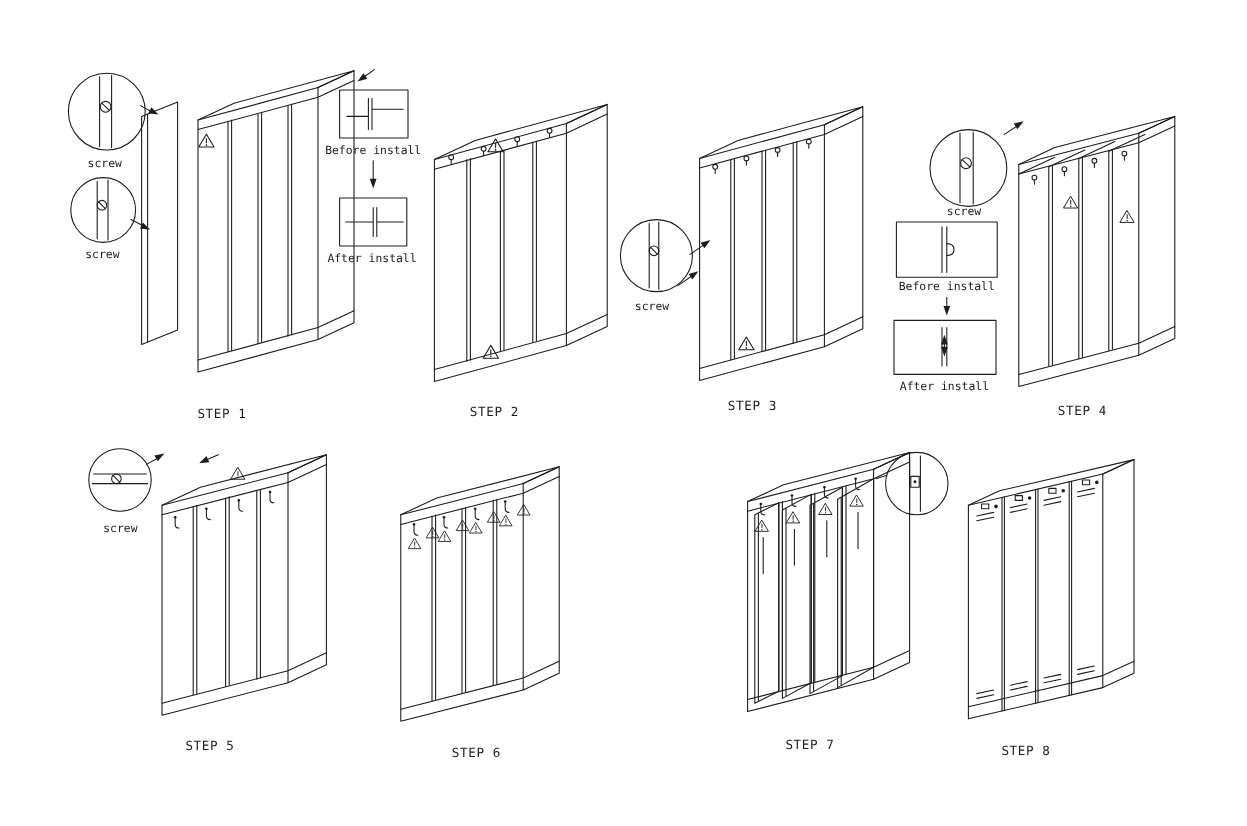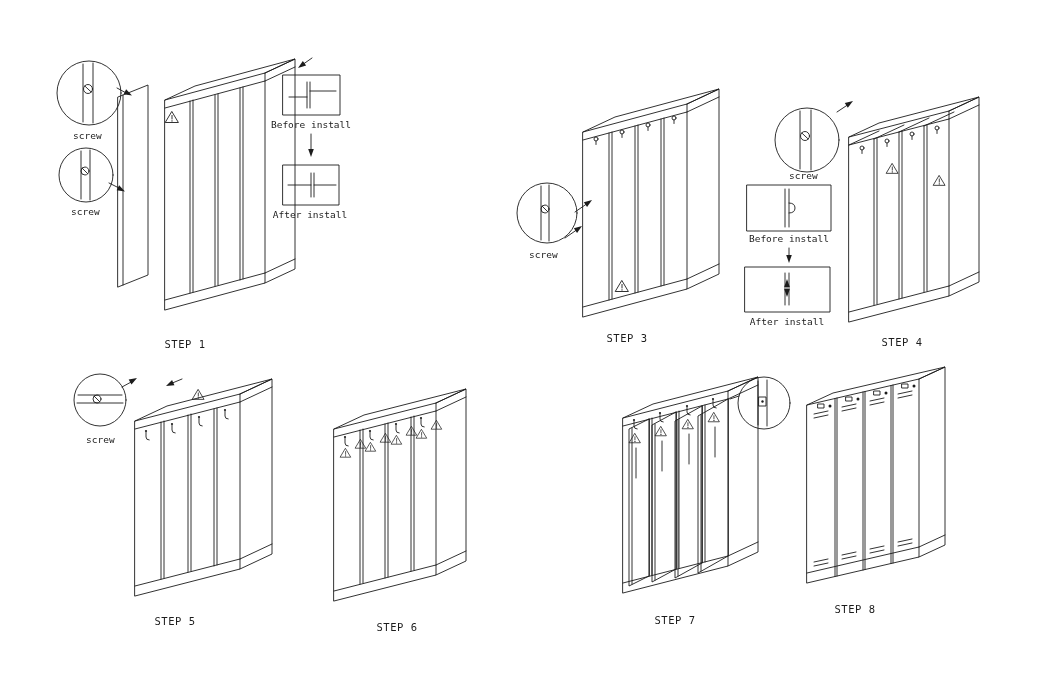--- a/index.html
+++ b/index.html
@@ -95,20 +95,41 @@
       </g>
       <g>
         <rect class="ln" x="228" y="110" width="56" height="40"></rect>
         <path class="ln" d="M233,130 L256,130 M256,118 L256,142 M259,118 L259,142 M259,130 L281,130"></path>
         <text class="lbl" x="255" y="163" text-anchor="middle">After install</text>
       </g>
       <text class="step-lbl" x="130" y="293" text-anchor="middle">STEP 1</text>
     </svg>
   </section>
 
+  <section class="step" style="left:350px; top:85px;">
+    <svg width="170" height="280" viewBox="0 0 170 280">
+      <g>
+        <path class="ln" d="M12,48 L122,18 L122,203 L12,233 Z"></path>
+        <path class="ln" d="M12,48 L46,32 L156,2 L122,18"></path>
+        <path class="ln" d="M122,18 L156,2 L156,187 L122,203"></path>
+        <path class="ln" d="M12,56 L122,26 M122,26 L156,10"></path>
+        <path class="ln" d="M12,223 L122,193 M122,193 L156,177"></path>
+        <path class="ln" d="M39,48 L39,216 M42,47 L42,215"></path>
+        <path class="ln" d="M67,41 L67,208 M70,40 L70,207"></path>
+        <path class="ln" d="M94,34 L94,200 M97,33 L97,199"></path>
+      </g>
+      <use href="#lock" x="26" y="46"></use>
+      <use href="#lock" x="53" y="39"></use>
+      <use href="#lock" x="81" y="31"></use>
+      <use href="#lock" x="108" y="24"></use>
+      <use href="#warn" x="56" y="30"></use>
+      <use href="#warn" x="52" y="202"></use>
+      <text class="step-lbl" x="62" y="262" text-anchor="middle">STEP 2</text>
+    </svg>
+  </section>
 
   <section class="step" style="left:515px; top:88px;">
     <svg width="225" height="265" viewBox="0 0 225 265">
       <g>
         <circle class="ln" cx="32" cy="125" r="30"></circle>
         <path class="ln" d="M26,98 L26,152 M34,97 L34,153"></path>
         <circle class="ln" cx="30" cy="121" r="4"></circle>
         <path class="ln" d="M27.2,118.2 L32.8,123.8"></path>
         <text class="lbl" x="14" y="170">screw</text>
       </g>
@@ -296,21 +317,21 @@
         <circle class="ln" cx="196" cy="40" r="26"></circle>
         <path class="ln" d="M190,18 L190,62 M199,17 L199,63"></path>
         <rect class="ln" x="191" y="34" width="7" height="9"></rect>
         <circle class="fl" cx="194.5" cy="38.5" r="1.2"></circle>
         <line class="ln" x1="171" y1="33" x2="162" y2="36"></line>
       </g>
       <text class="step-lbl" x="107" y="261" text-anchor="middle">STEP 7</text>
     </svg>
   </section>
 
-  <section class="step" style="left:795px; top:358px;">
+  <section class="step" style="left:795px; top:374px;">
     <svg width="185" height="262" viewBox="0 0 185 262">
       <g>
         <path class="ln" d="M12,47 L124,21 L124,199 L12,225 Z"></path>
         <path class="ln" d="M12,47 L38,35 L150,9 L124,21"></path>
         <path class="ln" d="M124,21 L150,9 L150,187 L124,199"></path>
         <path class="ln" d="M40,40.5 L40,218.5 M42,40 L42,218"></path>
         <path class="ln" d="M68,34 L68,212 M70,33.5 L70,211.5"></path>
         <path class="ln" d="M96,27.5 L96,205.5 M98,27 L98,205"></path>
         <path class="ln" d="M12,215 L124,189 M124,189 L150,177"></path>
       </g>

